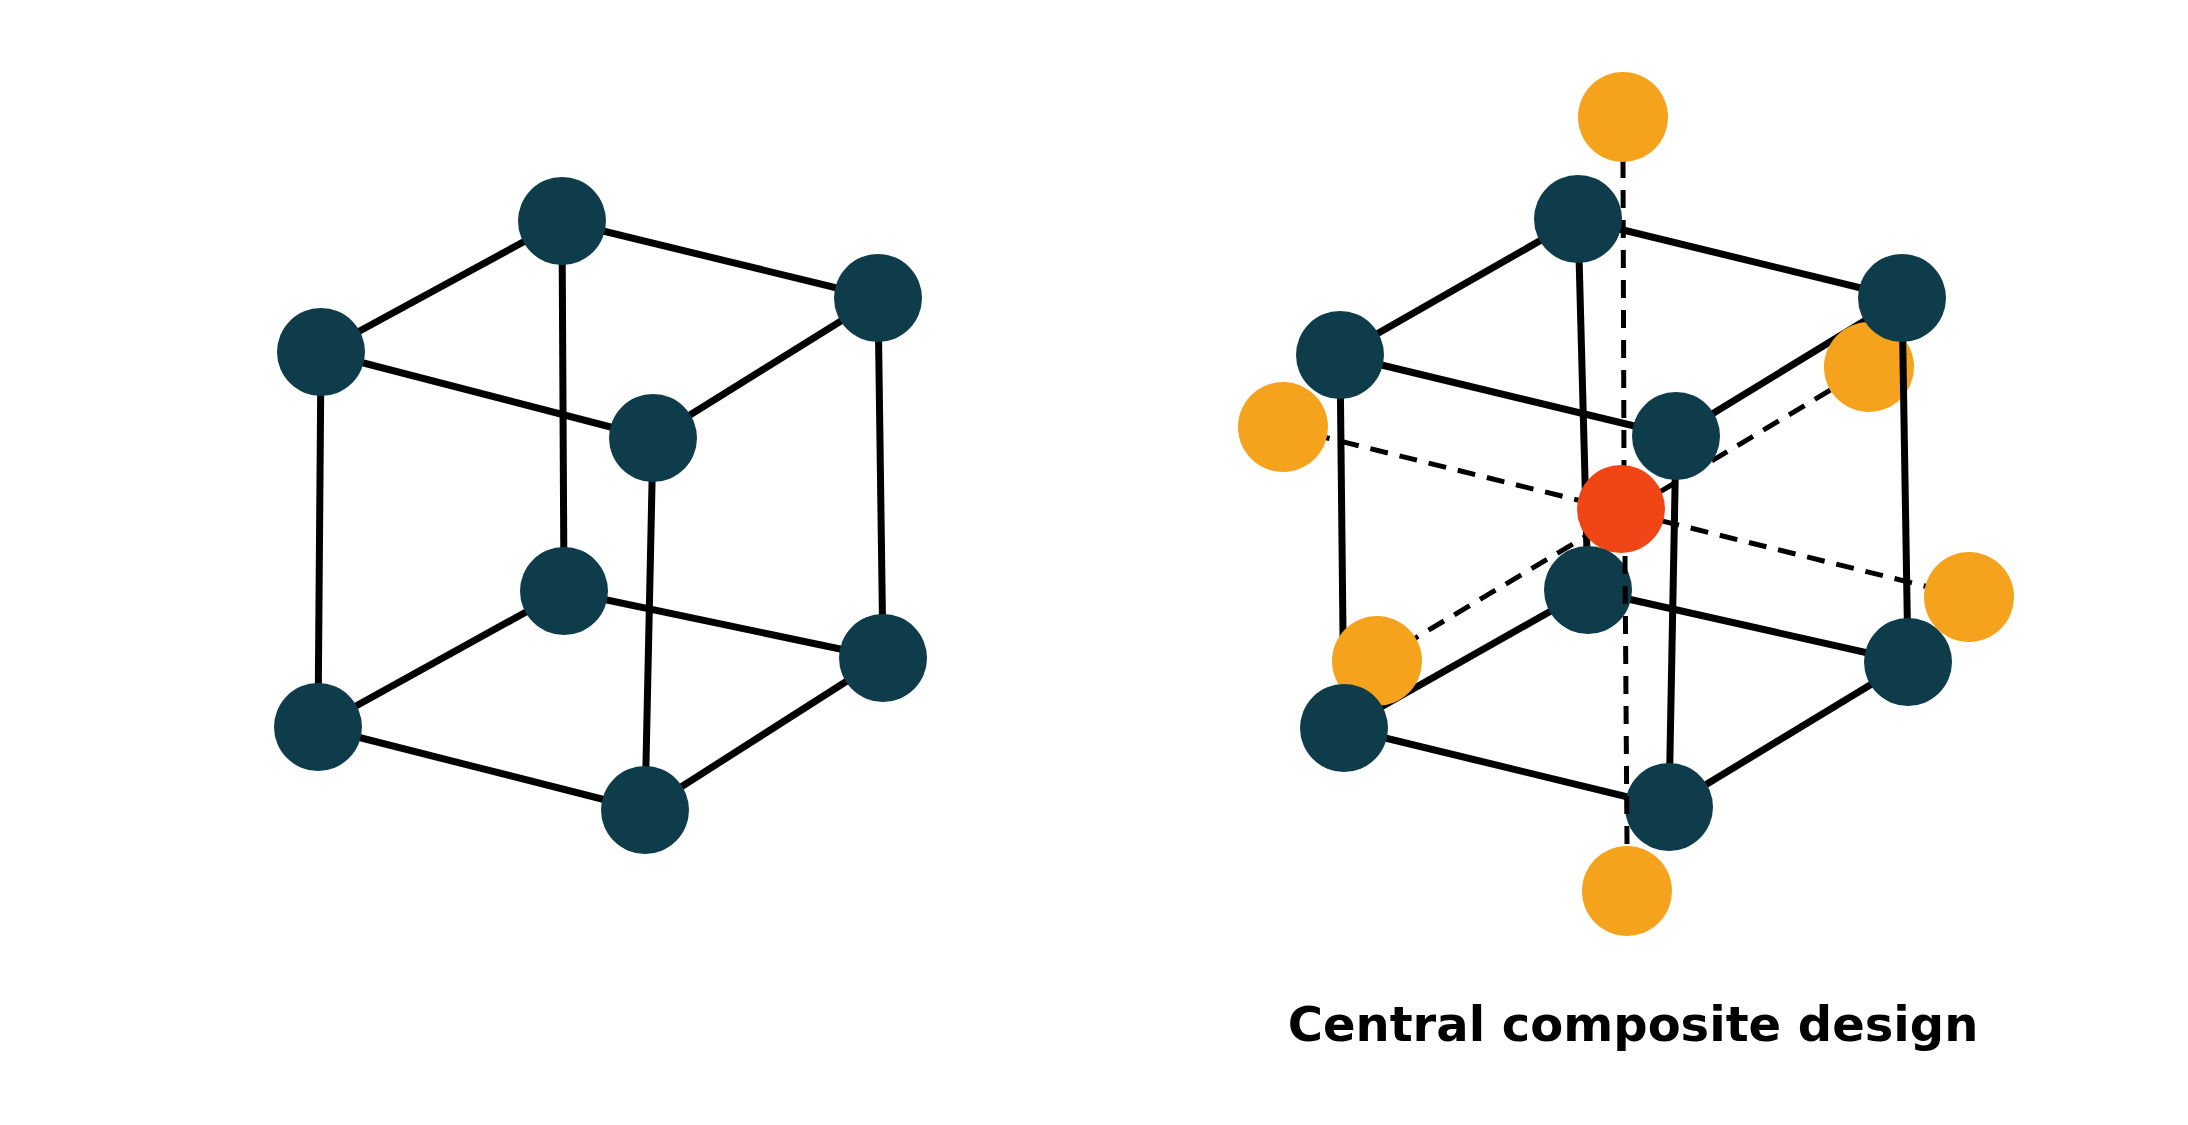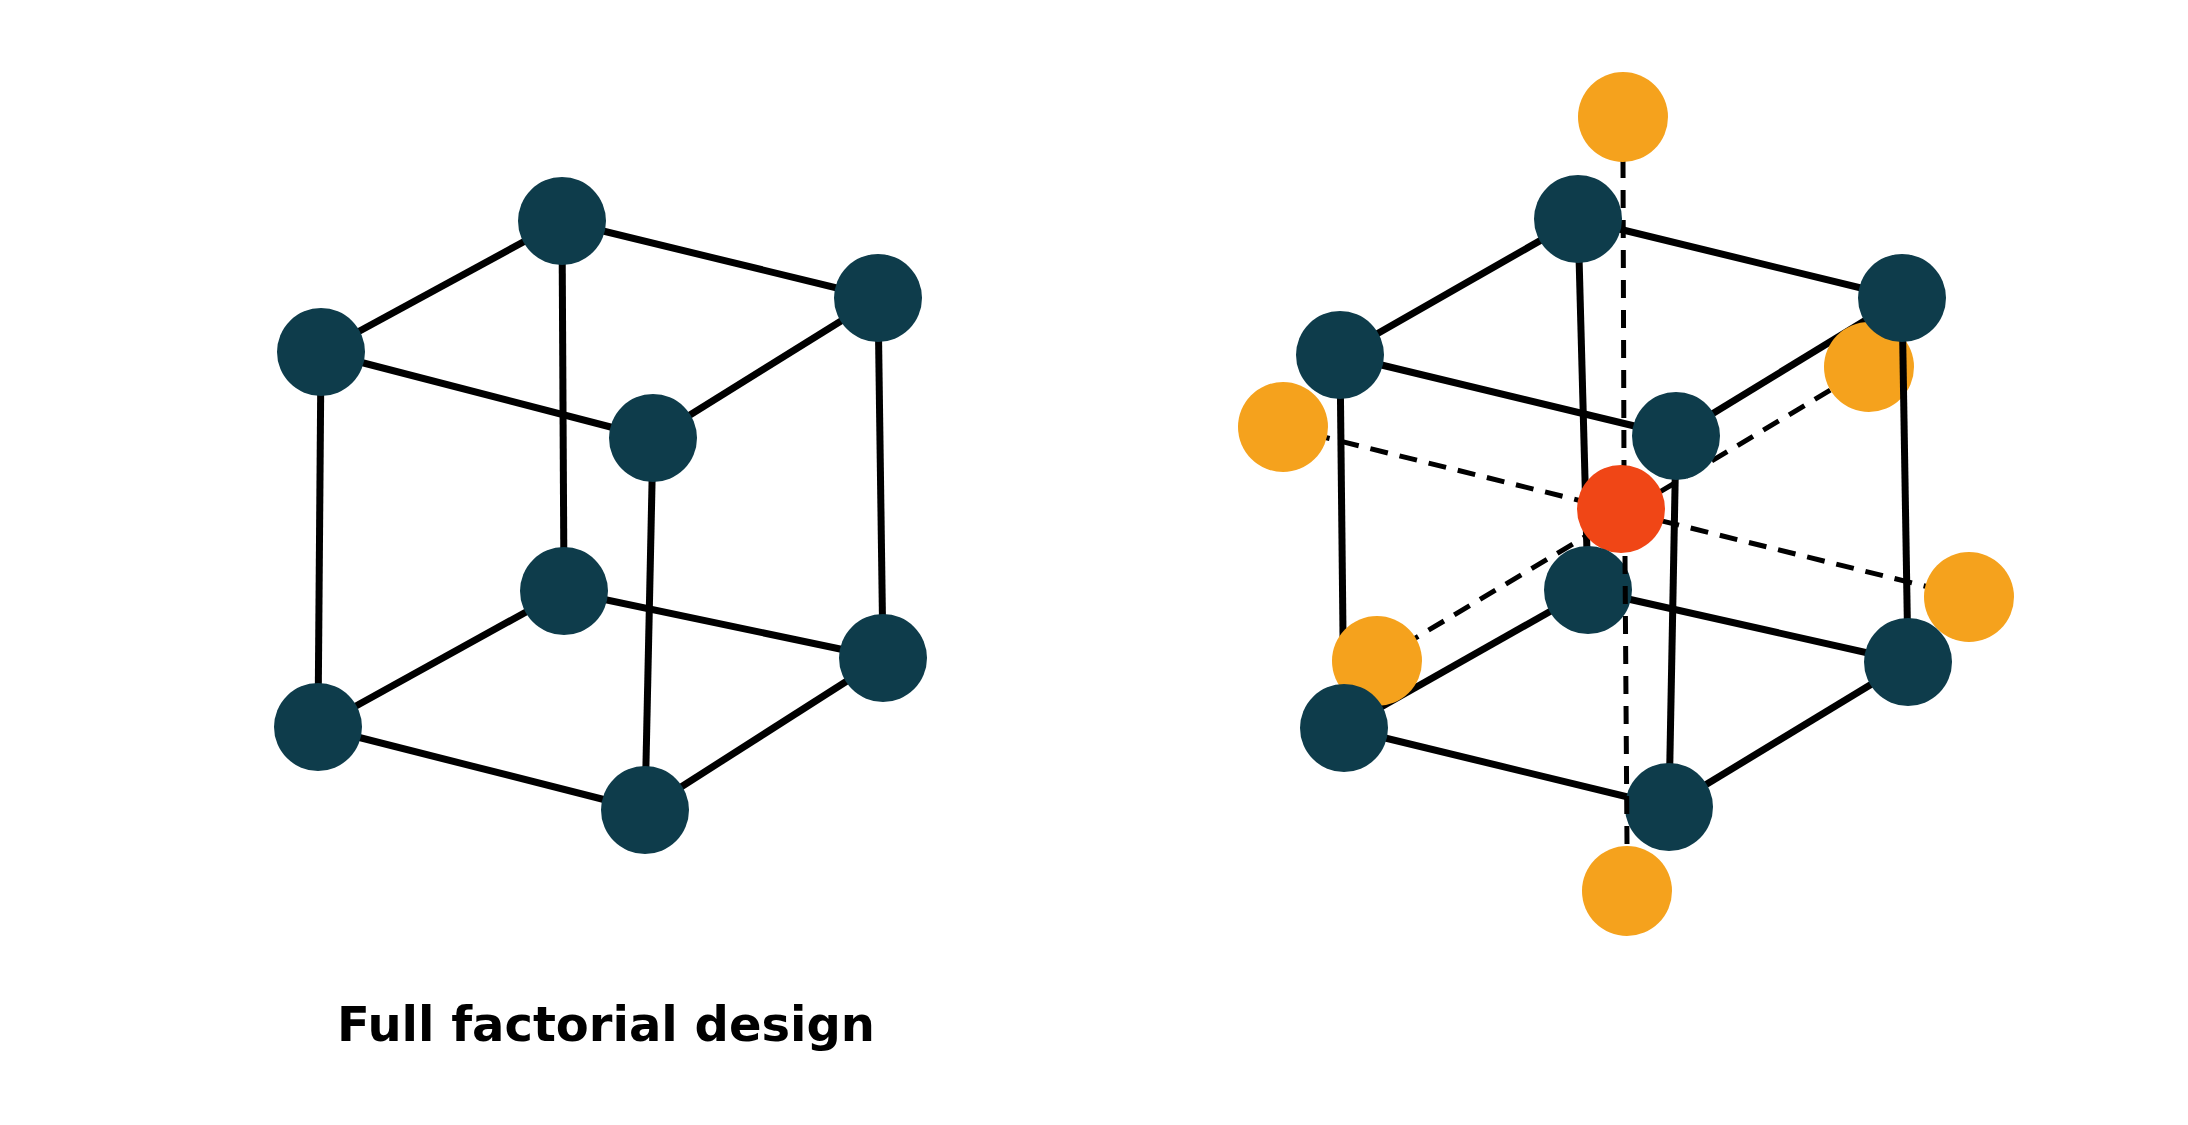--- a/index.html
+++ b/index.html
@@ -87,15 +87,15 @@
       <circle cx="1340" cy="355" r="44" fill="#0e3c4b"></circle>
       <circle cx="1676" cy="436" r="44" fill="#0e3c4b"></circle>
       <circle cx="1908" cy="662" r="44" fill="#0e3c4b"></circle>
       <circle cx="1344" cy="728" r="44" fill="#0e3c4b"></circle>
       <circle cx="1669" cy="807" r="44" fill="#0e3c4b"></circle>
       <circle cx="1621" cy="509" r="44" fill="#f04616"></circle>
       <circle cx="1588" cy="590" r="44" fill="#0e3c4b"></circle>
       <line x1="1625" y1="556" x2="1627" y2="845" stroke="#000000" stroke-width="5" stroke-dasharray="18 12"></line>
     </svg>
 
-  <div class="figure-label" id="label-0" style="left: 606px; top: 998px; color: rgb(0, 0, 0);">Full factorial design</div>
 
+  <div class="figure-label" id="label-1" style="left: 1633px; top: 998px; color: rgb(0, 0, 0);">Central composite design</div>
 </div>
 
 </body></html>

